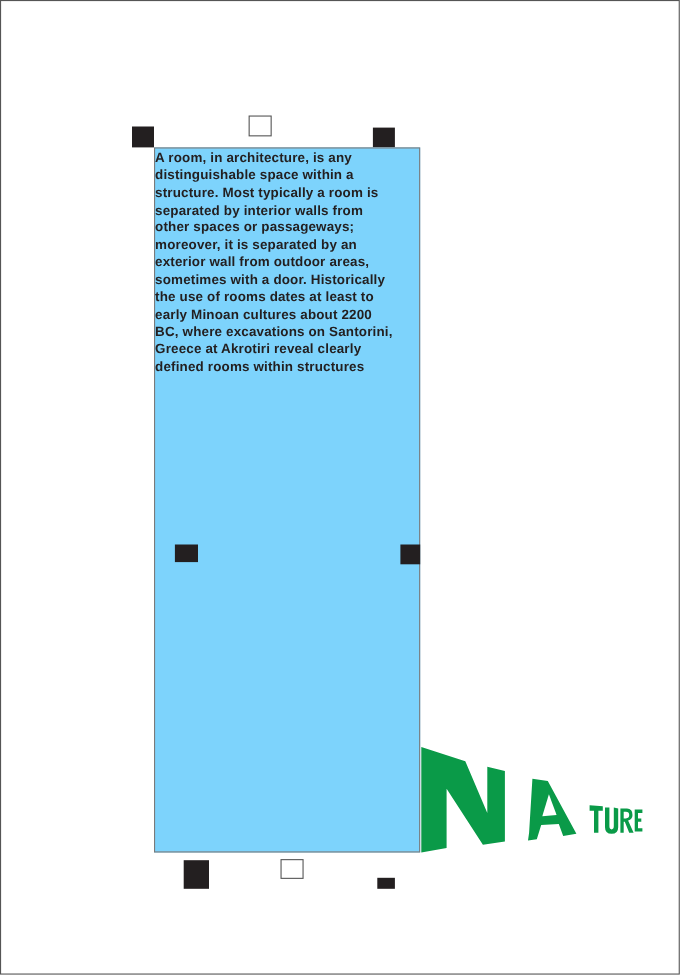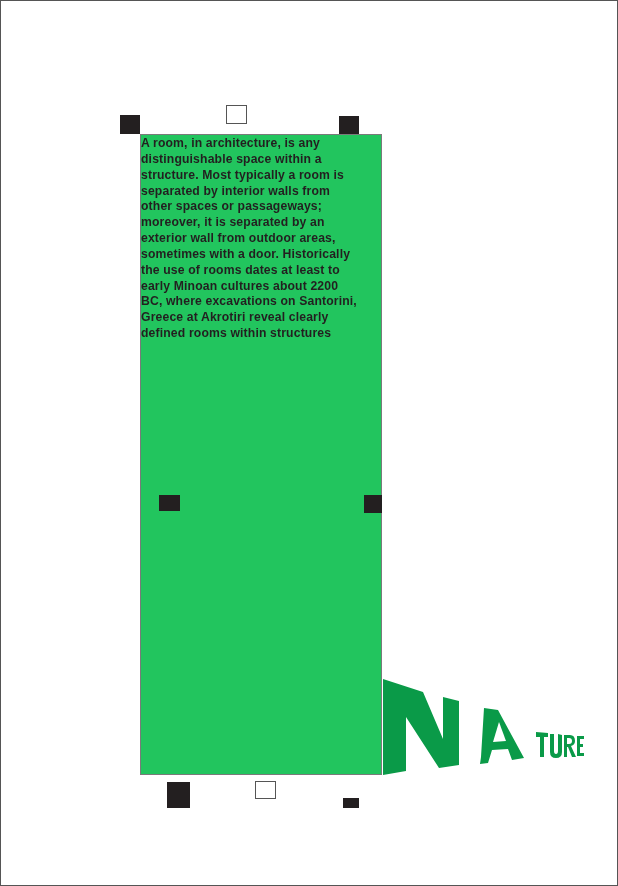--- a/index.html
+++ b/index.html
@@ -23,21 +23,21 @@
       background: #ffffff;
     }
     .text-frame {
       position: absolute;
       left: 139px;
       top: 133px;
       width: 242px;
       height: 641px;
       border: 1px solid #7a7a7a;
       box-sizing: border-box;
-      background: #22c55e;
+      background: #7dd3fc;
     }
     .frame-text {
       position: absolute;
       left: 0px;
       top: 1px;
       width: 246px;
       margin: 0;
       font-family: "Liberation Sans", sans-serif;
       font-weight: bold;
       font-size: 12.2px;

